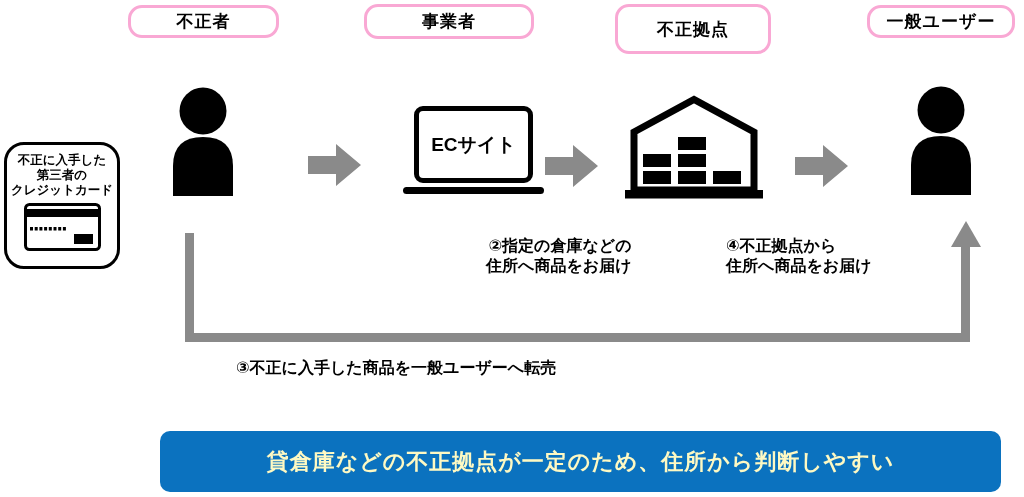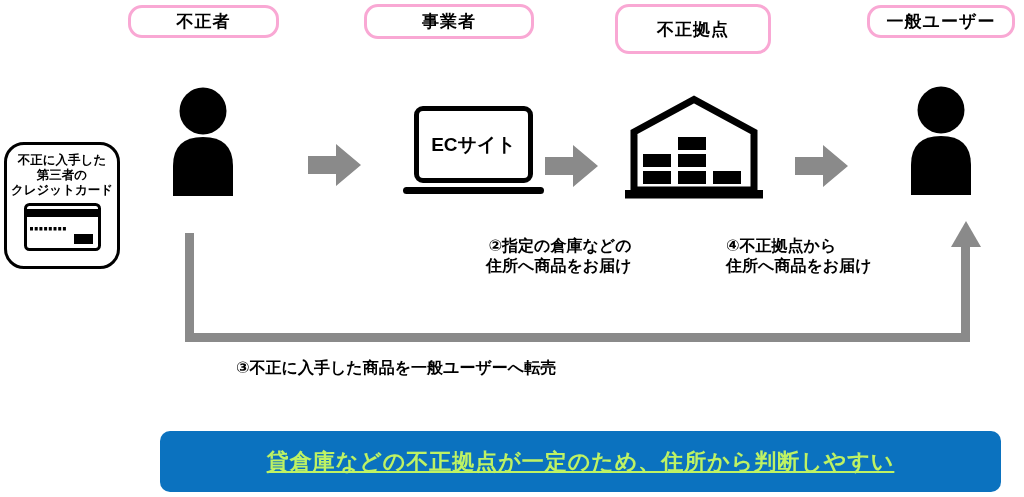--- a/index.html
+++ b/index.html
@@ -92,25 +92,24 @@
   
   .banner {
     position: absolute;
     left: 160px; top: 431px;
     width: 841px; height: 61px;
     background: #0B72BF;
     border-radius: 10px;
     display: flex;
     align-items: center;
     justify-content: center;
-    color: #bef264;
+    color: #fef9c3;
     font-size: 22px;
     font-weight: 700;
     letter-spacing: 1px;
-    text-decoration: underline;
   }
 </style>
 </head>
 <body>
 
 <div class="stage">
 
   <div class="label-box" style="left:128px; top:5px; width:151px; height:33px;">
     <span>不正者</span>
   </div>

